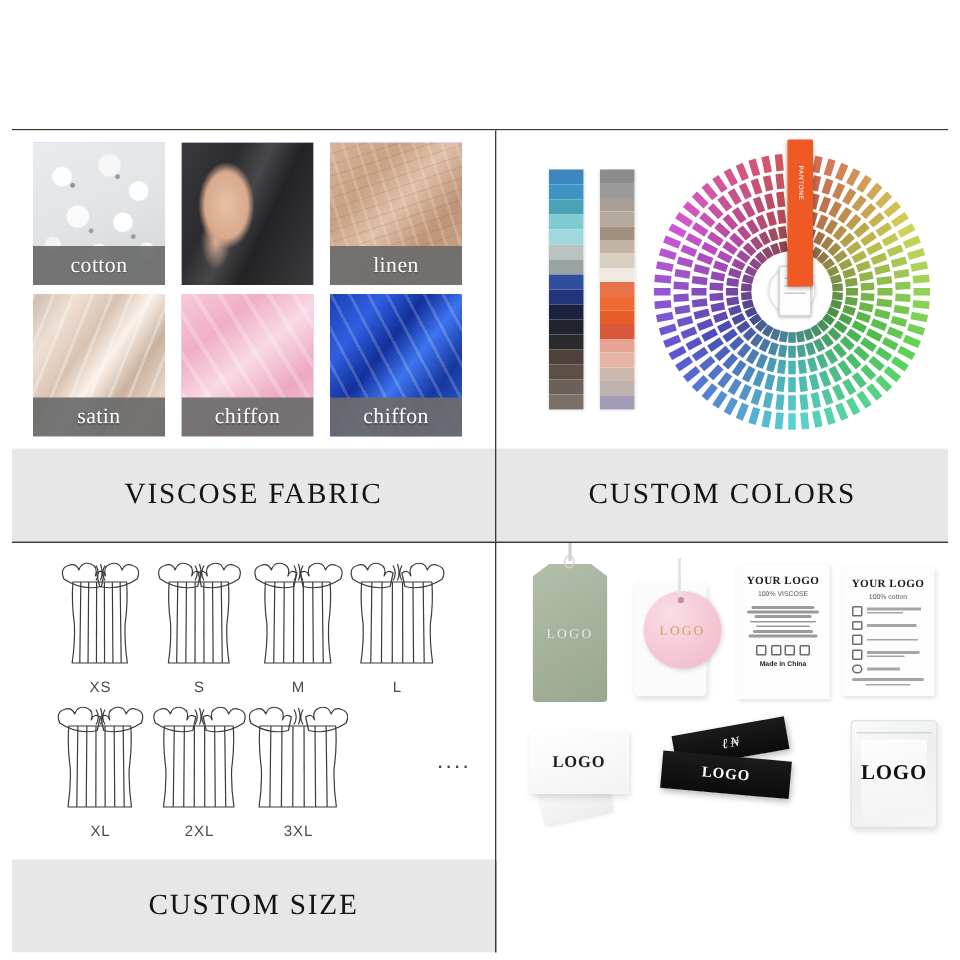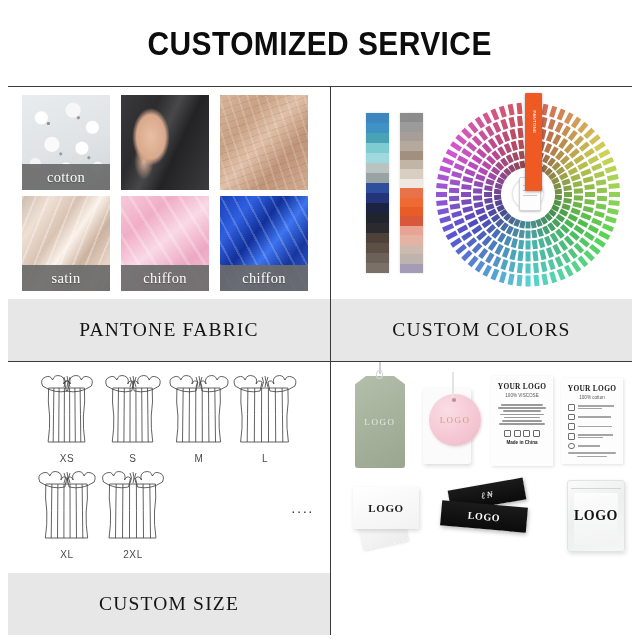--- a/index.html
+++ b/index.html
@@ -377,40 +377,40 @@
     position:relative; z-index:3;
     font-family:"Liberation Serif", serif; font-weight:700;
     font-size: 14px; letter-spacing:.5px; color:#111;
   }
 </style>
 </head>
 <body>
 
 <div class="page">
 
-  <div class="title-bar">
-    <div class="title">CUSTOMIZED SERVICE</div>
-  </div>
 
   <div class="grid">
 
     <div class="panel">
       <div class="panel-body">
         <div class="fabric-grid" id="fabric-grid">
             <div class="fabric-cell">
               <div class="fabric-img tex-cotton"></div>
               <div class="fabric-label">
                 <span>cotton</span>
               </div>
             </div>
             <div class="fabric-cell">
               <div class="fabric-img tex-polyester"></div>
             </div>
             <div class="fabric-cell">
               <div class="fabric-img tex-linen"></div>
+              <div class="fabric-label">
+                <span>linen</span>
+              </div>
             </div>
             <div class="fabric-cell">
               <div class="fabric-img tex-satin"></div>
               <div class="fabric-label">
                 <span>satin</span>
               </div>
             </div>
             <div class="fabric-cell">
               <div class="fabric-img tex-chiffon"></div>
               <div class="fabric-label">
@@ -419,21 +419,21 @@
             </div>
             <div class="fabric-cell">
               <div class="fabric-img tex-velvet"></div>
               <div class="fabric-label">
                 <span>chiffon</span>
               </div>
             </div>
           </div>
       </div>
       <div class="panel-caption">
-        <span>PANTONE FABRIC</span>
+        <span>VISCOSE FABRIC</span>
       </div>
     </div>
 
     <div class="panel col2">
       <div class="panel-body">
         <div class="colors-wrap">
           <div class="swatch-strip strip-a" id="strip-a">
               <i style="background: rgb(61, 134, 191);"></i>
               <i style="background: rgb(63, 147, 196);"></i>
               <i style="background: rgb(74, 163, 180);"></i>
@@ -895,20 +895,39 @@
                       <path d="M22.9 16 q -0.2 26 -0.4 54"></path>
                       <path d="M29.6 16 q -0.1 26 -0.1 54"></path>
                       <path d="M36.4 16 q 0.1 26 0.1 54"></path>
                       <path d="M43.1 16 q 0.2 26 0.4 54"></path>
                       <path d="M49.8 16 q 0.4 26 0.7 54"></path>
                     </g>
                   </svg>
                 </div>
                 <span class="lbl">2XL</span>
               </div>
+              <div class="size-item">
+                <div>
+                  <svg class="fig" viewBox="0 0 66 78" xmlns="http://www.w3.org/2000/svg">
+                    <g fill="none" stroke="#3b3b3b" stroke-width="0.8" stroke-linejoin="round">
+                      <path d="M1.2399999999999984 14 q -3 -7 3 -9 q 5 -2 7 3 q 2 -6 8 -4 q 5 2 3 8 q 2 -5 6 -2 l -2 9 q -13 3 -25 -5 z"></path>
+                      <path d="M64.76 14 q 3 -7 -3 -9 q -5 -2 -7 3 q -2 -6 -8 -4 q -5 2 -3 8 q -2 -5 -6 -2 l 2 9 q 13 3 25 -5 z"></path>
+                      <path d="M30 5 q 3 5 0 10 M33 4 q 2 6 0 11 M36 5 q -3 5 0 10"></path>
+                      <path d="M7.239999999999998 16 q -1 14 1 28 q 0.5 12 -1.5 26 h 51.52 q -2 -14 -1.5 -26 q 2 -14 1 -28 z"></path>
+                      <path d="M14.6 16 q -0.4 26 -0.7 54"></path>
+                      <path d="M22.0 16 q -0.2 26 -0.4 54"></path>
+                      <path d="M29.3 16 q -0.1 26 -0.1 54"></path>
+                      <path d="M36.7 16 q 0.1 26 0.1 54"></path>
+                      <path d="M44.0 16 q 0.2 26 0.4 54"></path>
+                      <path d="M51.4 16 q 0.4 26 0.7 54"></path>
+                    </g>
+                  </svg>
+                </div>
+                <span class="lbl">3XL</span>
+              </div>
             </div>
           <div class="size-dots">....</div>
         </div>
       </div>
       <div class="panel-caption">
         <span>CUSTOM SIZE</span>
       </div>
     </div>
 
     <div class="panel col2 row2">

